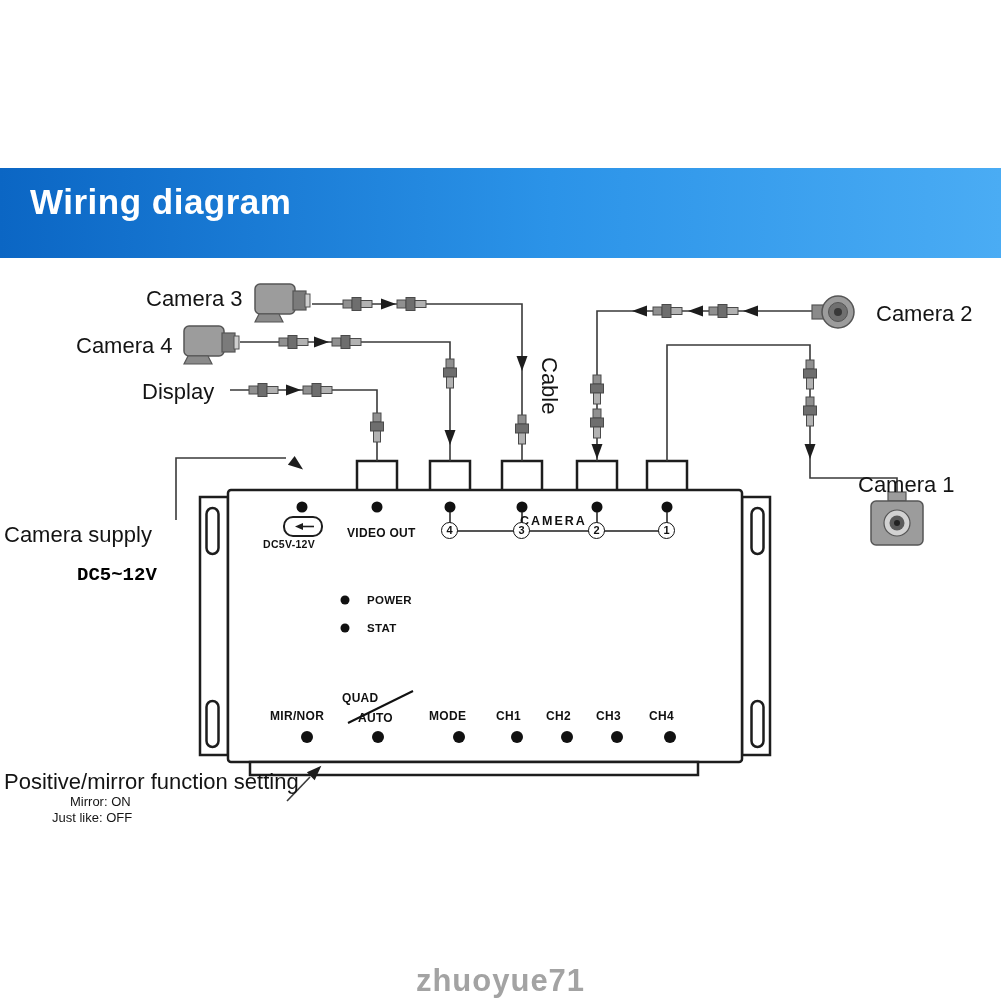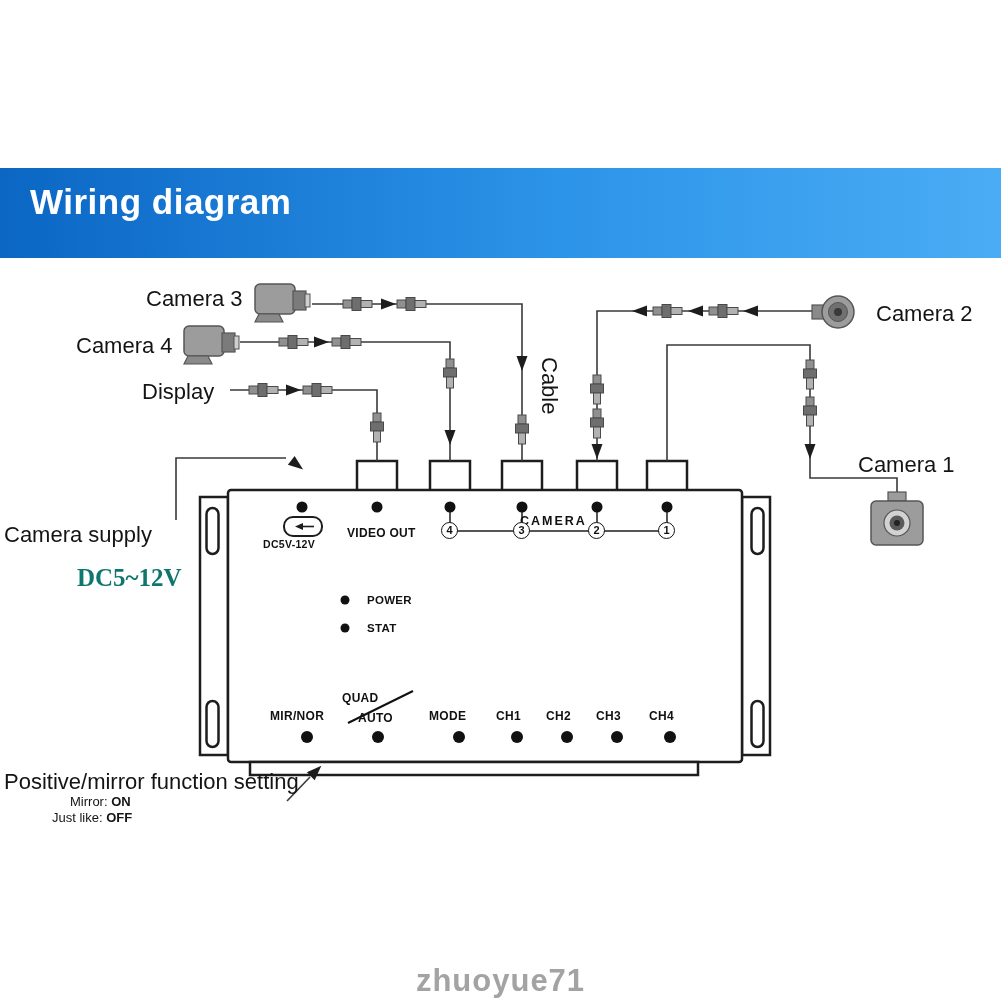--- a/index.html
+++ b/index.html
@@ -4,30 +4,30 @@
 <style>
   * { margin:0; padding:0; box-sizing:border-box; }
   body { background:#ffffff; }
   .stage { position:relative; width:1001px; height:1001px; background:#fff;
            font-family:"Liberation Sans", sans-serif; overflow:hidden; }
   .banner { position:absolute; left:0; top:168px; width:1001px; height:90px;
             background:linear-gradient(90deg,#0b66c4 0%, #2b93e8 55%, #4aacf4 100%); }
   .banner-title { position:absolute; left:30px; top:0; height:70px; line-height:68px;
                   font-size:35px; font-weight:bold; color:#ffffff; letter-spacing:.5px; }
   .lbl { position:absolute; font-size:22px; color:#141414; white-space:nowrap; }
-  .dcv { position:absolute; font-family:Liberation Serif, serif; font-weight:bold;
-         font-size:25px; color:#0f766e; white-space:nowrap; }
+  .dcv { position:absolute; font-family:Liberation Mono, monospace; font-weight:bold;
+         font-size:19px; color:#000000; white-space:nowrap; }
   .vert { writing-mode:vertical-rl; }
   .dev { position:absolute; font-weight:bold; color:#111; 
          white-space:nowrap; font-size:12px; letter-spacing:.3px; }
   .mark { position:absolute; width:17px; height:17px; border:1.6px solid #111;
           border-radius:50%; background:#fff; font-size:11px; font-weight:bold;
           line-height:14px; text-align:center; color:#111; }
   .small { position:absolute; font-size:13px; color:#141414; white-space:nowrap; }
-  .small b { font-weight:bold; }
+  .small b { font-weight:normal; }
   .wm { position:absolute; left:0; top:947px; width:1001px; text-align:center;
         font-size:31px; font-weight:bold; color:#a3a3a3; letter-spacing:1px;margin-top:16px; }
   svg.overlay { position:absolute; left:0; top:0; }
   .bx { fill:#fff; stroke:#1d1d1d; stroke-width:2.5; }
   .cable { fill:none; stroke:#3a3a3a; stroke-width:1.6; }
   .thin { stroke:#1d1d1d; stroke-width:1.5; }
 </style>
 </head>
 <body>
 
@@ -180,21 +180,21 @@
       <circle cy="-1" r="13" fill="#d2d2d2" stroke="#555" stroke-width="1.2"></circle>
       <circle cy="-1" r="7.5" fill="#5a5a5a"></circle>
       <circle cy="-1" r="3" fill="#222"></circle>
     </g>
   </svg>
 
   <div class="lbl" style="left:146px;top:286px">Camera 3</div>
   <div class="lbl" style="left:76px;top:333px">Camera 4</div>
   <div class="lbl" style="left:142px;top:379px">Display</div>
   <div class="lbl" style="left:876px;top:301px">Camera 2</div>
-  <div class="lbl" style="left:858px;top:452px">Camera 1</div>
+  <div class="lbl" style="left:858px;top:472px">Camera 1</div>
   <div class="lbl vert" style="left:536px;top:357px">Cable</div>
   <div class="lbl" style="left:4px;top:522px">Camera supply</div>
   <div class="dcv" style="left:77px;top:564px">DC5~12V</div>
   <div class="lbl" style="left:4px;top:769px">Positive/mirror function setting</div>
   <div class="small" style="left:70px;top:794px">
     <span>Mirror:</span>
     <b>ON</b>
   </div>
   <div class="small" style="left:52px;top:810px">
     <span>Just like:</span>

